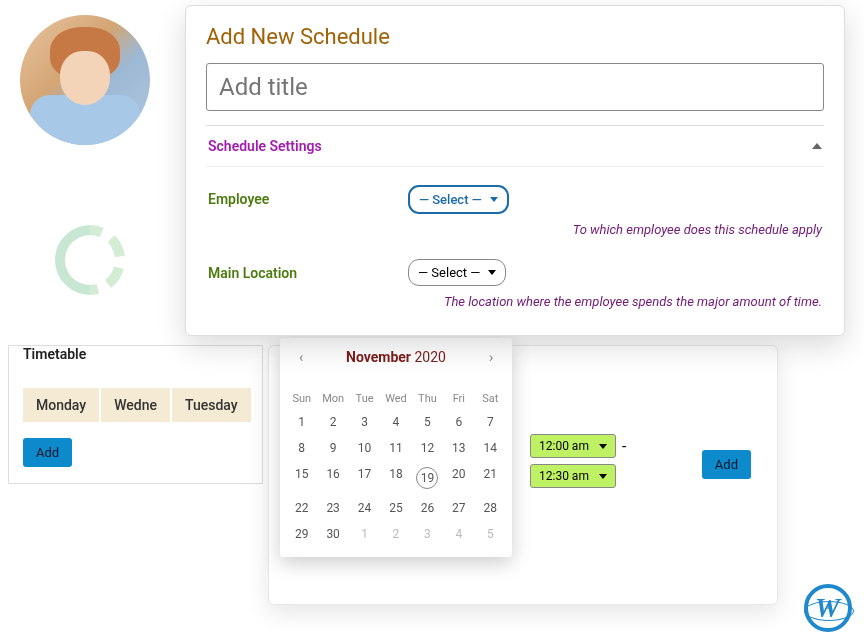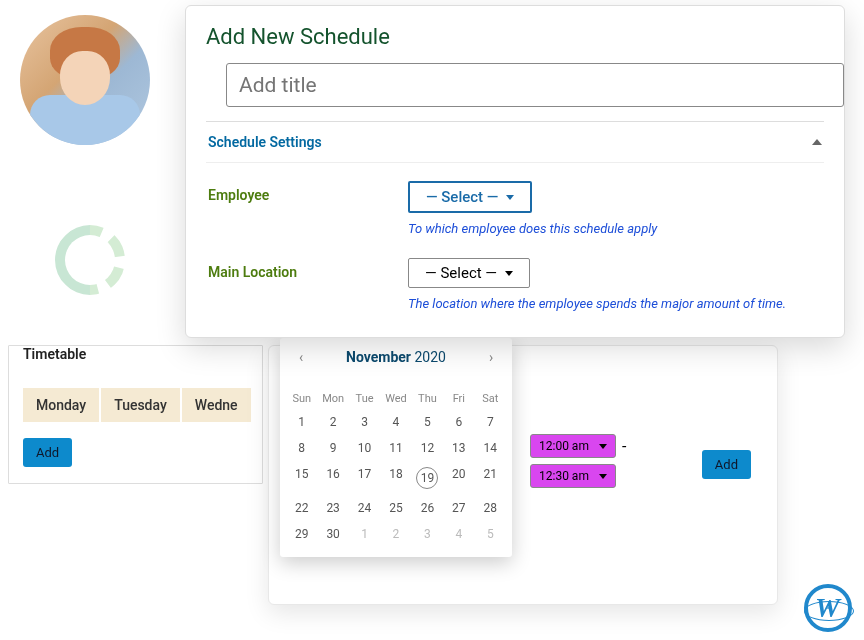--- a/index.html
+++ b/index.html
@@ -13,55 +13,55 @@
 .decor-ring { position: absolute; top: 225px; left: 55px; width: 50px; height: 50px; }
 .decor-ring::before { content: ''; position: absolute; width: 50px; height: 50px; border: 10px solid #c8e6d4; border-radius: 50%; border-top-color: transparent; border-right-color: transparent; transform: rotate(45deg); }
 .decor-ring::after { content: ''; position: absolute; width: 50px; height: 50px; border: 10px dashed #d4ecd4; border-radius: 50%; border-bottom-color: transparent; border-left-color: transparent; transform: rotate(45deg); }
 
 .plus-decor { position: absolute; top: 395px; left: 627px; width: 26px; height: 26px; }
 .plus-decor::before, .plus-decor::after { content: ''; position: absolute; background: #c8e6d4; border-radius: 3px; }
 .plus-decor::before { width: 26px; height: 7px; top: 10px; }
 .plus-decor::after { width: 7px; height: 26px; left: 10px; }
 
 .schedule-card { position: absolute; top: 5px; left: 185px; width: 660px; background: #fff; border: 1px solid #ddd; border-radius: 6px; padding: 18px 20px 22px; box-shadow: 0 10px 30px rgba(0,0,0,0.15); z-index: 10; }
-.schedule-card h2 { font-size: 22px; font-weight: 400; color: #14532d; margin-bottom: 14px; }
-.title-input { width: 100%; padding: 9px 12px; font-size: 21px; color: #666; border: 1px solid #888; border-radius: 3px; margin-bottom: 14px; margin-left: 20px; }
-.settings-header { display: flex; justify-content: space-between; align-items: center; border-top: 1px solid #ddd; border-bottom: 1px solid #eee; padding: 12px 2px; font-weight: 600; font-size: 14px; color: #0369a1; }
+.schedule-card h2 { font-size: 22px; font-weight: 400; color: #a16207; margin-bottom: 14px; }
+.title-input { width: 100%; padding: 9px 12px; font-size: 24px; color: #666; border: 1px solid #888; border-radius: 3px; margin-bottom: 14px; }
+.settings-header { display: flex; justify-content: space-between; align-items: center; border-top: 1px solid #ddd; border-bottom: 1px solid #eee; padding: 12px 2px; font-weight: 600; font-size: 14px; color: #a21caf; }
 .triangle-up { width: 0; height: 0; border-left: 5px solid transparent; border-right: 5px solid transparent; border-bottom: 6px solid #666; }
 .field-row { display: flex; align-items: flex-start; padding: 18px 2px 4px; }
 .field-label { width: 200px; font-weight: 600; font-size: 14px; color: #4d7c0f; padding-top: 6px; }
 .field-body { flex: 1; }
-.select-box { display: inline-flex; align-items: center; gap: 8px; padding: 5px 16px; border: 1px solid #888; border-radius: 2px; font-size: 15px; cursor: pointer; }
+.select-box { display: inline-flex; align-items: center; gap: 8px; padding: 5px 9px; border: 1px solid #888; border-radius: 11px; font-size: 13px; cursor: pointer; }
 .select-box.primary { border: 2px solid #1a6ba8; color: #1a6ba8; font-weight: 500; }
 .chevron { width: 0; height: 0; border-left: 4px solid transparent; border-right: 4px solid transparent; border-top: 5px solid currentColor; }
-.help-text { font-style: italic; color: #1d4ed8; font-size: 13px; margin-top: 8px; }
+.help-text { font-style: italic; color: #701a75; font-size: 13px; margin-top: 8px; text-align: right; }
 
 .timetable-card { position: absolute; top: 345px; left: 8px; width: 255px; background: #fff; border: 1px solid #ddd; border-radius: 1px; padding: 0 14px 16px; z-index: 2; }
 .timetable-card h3 { font-size: 14px; font-weight: 600; color: #222; margin-bottom: 26px; }
 .days-row { display: flex; gap: 2px; margin-bottom: 16px; }
 .day-tab { background: #f5ead3; padding: 9px 13px; font-size: 14px; color: #333; font-weight: 500; }
 .btn-add { display: inline-block; background: #0d8acc; color: #0f172a; border: none; padding: 7px 13px; font-size: 13px; border-radius: 3px; cursor: pointer; }
 
 .bottom-panel { position: absolute; top: 345px; left: 268px; width: 510px; height: 260px; background: #fff; border: 1px solid #e8e8e8; border-radius: 6px; box-shadow: 0 8px 24px rgba(0,0,0,0.1); z-index: 3; }
 .bottom-add { position: absolute; top: 104px; right: 26px; }
 
 .calendar-pop { position: absolute; top: 338px; left: 280px; width: 232px; background: #fff; box-shadow: 0 6px 20px rgba(0,0,0,0.2); border-radius: 3px; padding: 8px 6px 10px; z-index: 5; }
 .cal-header { display: flex; align-items: center; justify-content: space-between; padding: 2px 6px 6px; }
 .cal-nav { width: 18px; height: 18px; display: flex; align-items: center; justify-content: center; color: #888; cursor: pointer; font-size: 14px; }
-.cal-title { font-size: 14px; color: #0c4a6e; }
+.cal-title { font-size: 14px; color: #7f1d1d; }
 .cal-title b { font-weight: 700; }
 .cal-grid { display: grid; grid-template-columns: repeat(7, 1fr); text-align: center; }
 .cal-dow { font-size: 11px; color: #888; padding: 4px 0; margin-top: 16px; }
 .cal-day { font-size: 12px; color: #555; padding: 6px 0; cursor: pointer; }
 .cal-day.muted { color: #bbb; }
 .cal-day.today span { display: inline-flex; width: 22px; height: 22px; border: 1px solid #888; border-radius: 50%; align-items: center; justify-content: center; }
 
 .time-selects { position: absolute; top: 434px; left: 530px; z-index: 4; display: flex; flex-direction: column; gap: 6px; }
 .time-row { display: flex; align-items: center; gap: 6px; }
-.time-sel { display: inline-flex; align-items: center; gap: 10px; padding: 4px 8px; border: 1px solid #888; border-radius: 3px; font-size: 12px; background: #d946ef; cursor: pointer; }
+.time-sel { display: inline-flex; align-items: center; gap: 10px; padding: 4px 8px; border: 1px solid #888; border-radius: 3px; font-size: 12px; background: #bef264; cursor: pointer; }
 
 .watermark { position: absolute; bottom: 8px; right: 12px; display: flex; align-items: center; gap: 6px; z-index: 20; font-size: 30px; font-weight: 700; color: #2088cc; font-style: italic; letter-spacing: 1px; }
 .wm-logo { width: 48px; height: 48px; border-radius: 50%; border: 4px solid #2088cc; display: flex; align-items: center; justify-content: center; color: #2088cc; font-size: 28px; font-weight: 900; font-family: Georgia, serif; position: relative; }
 .wm-logo::before, .wm-logo::after { content: ''; position: absolute; border: 1px solid #2088cc; border-radius: 50%; }
 .wm-logo::before { width: 48px; height: 18px; top: 13px; left: -4px; }
 </style>
 </head>
 <body>
 
 <div class="avatar">
@@ -96,22 +96,22 @@
       </div>
       <div class="help-text">The location where the employee spends the major amount of time.</div>
     </div>
   </div>
 </div>
 
 <div class="timetable-card">
   <h3>Timetable</h3>
   <div class="days-row">
     <div class="day-tab">Monday</div>
+    <div class="day-tab">Wedne</div>
     <div class="day-tab">Tuesday</div>
-    <div class="day-tab">Wedne</div>
   </div>
   <button class="btn-add">Add</button>
 </div>
 
 <div class="bottom-panel">
   <button class="btn-add bottom-add">Add</button>
 </div>
 
 <div class="time-selects">
   <div class="time-row">

